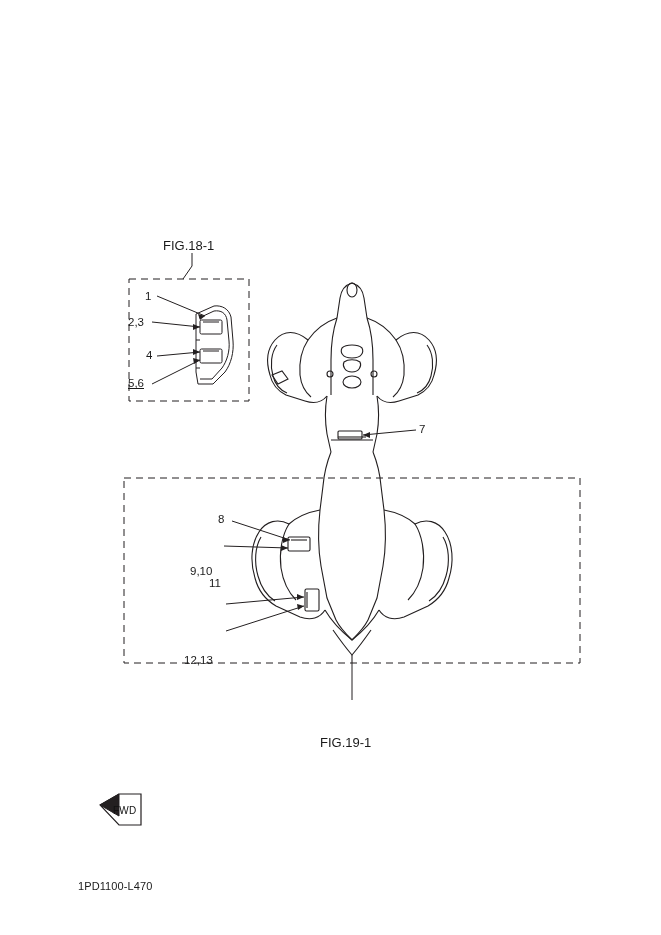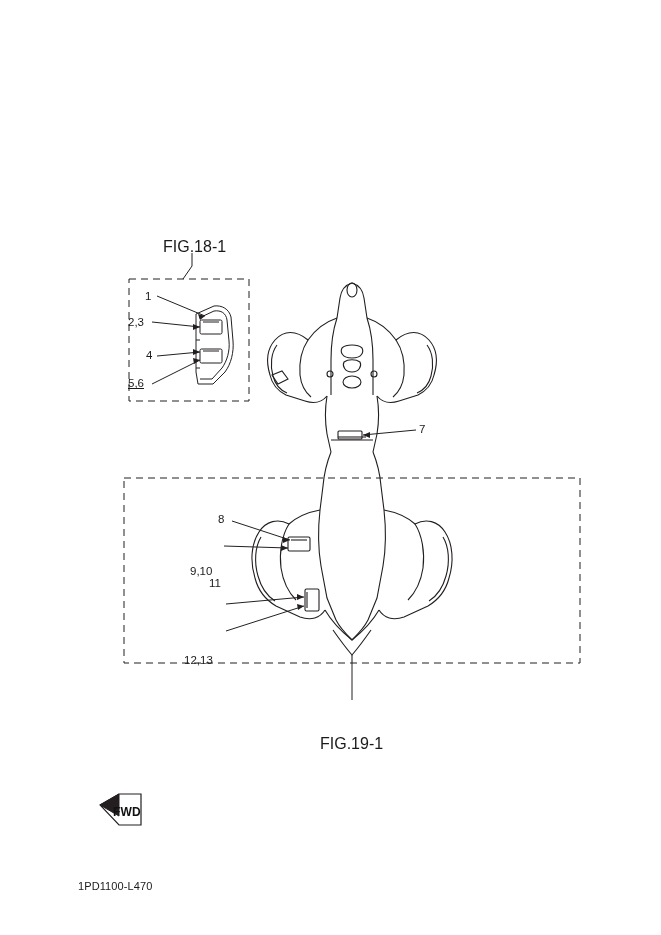--- a/index.html
+++ b/index.html
@@ -26,32 +26,32 @@
   }
   .dlabel {
     position: absolute;
     font-family: "Liberation Sans", sans-serif;
     font-size: 11.5px;
     color: #1a1a1a;
     white-space: nowrap;
     line-height: 1;
   }
   .dlabel.fig {
-    font-size: 16px;
+    font-size: 13px;
   }
   .dlabel.code {
     font-size: 11px;
     letter-spacing: 0.1px;
     margin-top: 43px;
   }
   .fwd-text {
     position: absolute;
     font-family: "Liberation Sans", sans-serif;
-    font-size: 12px;
-    font-weight: bold;
+    font-size: 10px;
+    font-weight: normal;
     color: #111;
     letter-spacing: 0.2px;
   }
 </style>
 </head>
 <body>
 
 <div id="sheet">
   <svg width="661" height="935" viewBox="0 0 661 935">
 

